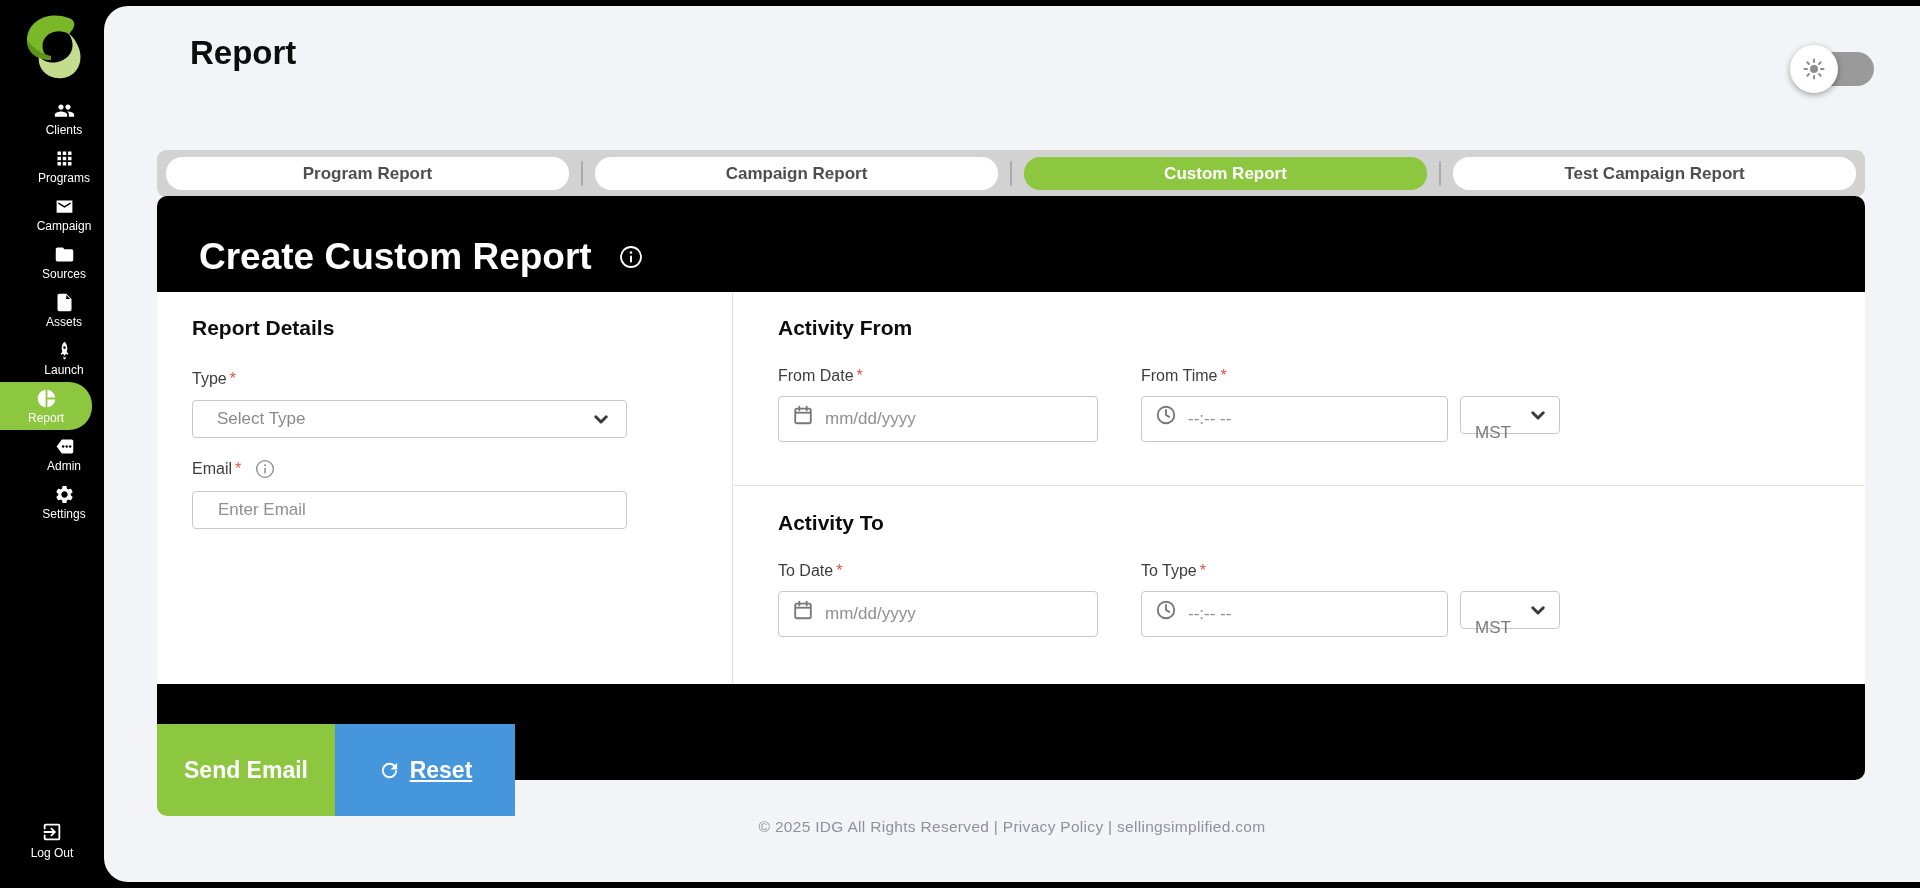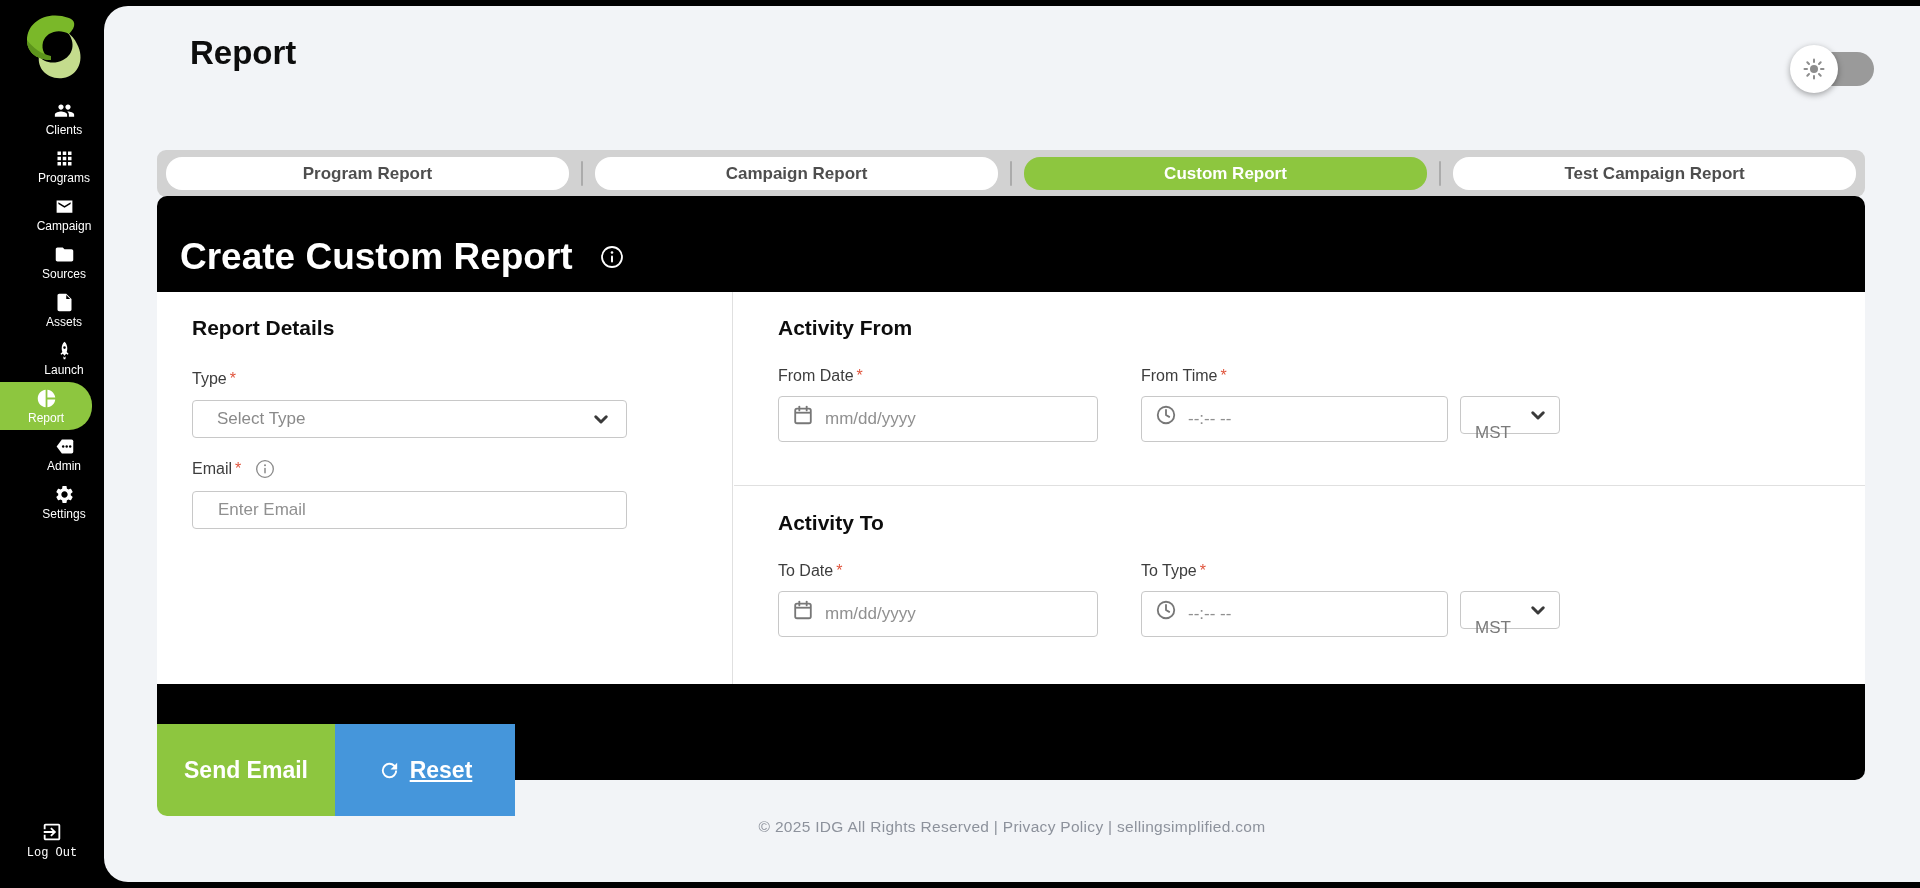--- a/index.html
+++ b/index.html
@@ -8,40 +8,40 @@
   
   .sidebar { position:absolute; left:0; top:0; width:104px; height:888px; background:#000; z-index:5; }
   .logo { position:absolute; left:17px; top:10px; width:70px; height:78px; }
   .nav { position:absolute; top:94px; left:0; width:128px; display:flex; flex-direction:column; }
   .nav-item { height:48px; display:flex; flex-direction:column; align-items:center; justify-content:center; color:#fff; cursor:pointer; }
   .nav-item .nav-label { font-size:12px; margin-top:2px; color:#fff; }
   .nav-item svg { width:21px; height:21px; }
   .nav-item.active { background:#8dc63f; width:92px; border-radius:0 23px 23px 0; }
   .logout-item { position:absolute; bottom:28px; left:0; width:104px; display:flex; flex-direction:column; align-items:center; color:#fff; cursor:pointer; }
   .logout-item svg { width:22px; height:22px; }
-  .logout-item .nav-label { font-size:12px; margin-top:3px;font-family:Liberation Mono, monospace; }
+  .logout-item .nav-label { font-size:12px; margin-top:3px; }
 
   
   .content { position:absolute; left:104px; top:6px; width:1816px; height:876px; background:#f2f4f7; border-radius:24px 0 0 24px; }
   .page-title { position:absolute; left:86px; top:28px; font-size:33px; font-weight:800; color:#0d0d0d; }
 
   
   .theme-toggle { position:absolute; left:1696px; top:46px; width:74px; height:34px; background:#9a9a9a; border-radius:17px; cursor:pointer; }
   .toggle-knob { position:absolute; left:-10px; top:-7px; width:48px; height:48px; background:#fff; border-radius:50%; box-shadow:0 2px 6px rgba(0,0,0,.35); display:flex; align-items:center; justify-content:center; }
   .toggle-knob svg { width:24px; height:24px; }
 
   
   .tabbar { position:absolute; left:53px; top:120px; width:1708px; height:47px; background:#d2d2d2; border-radius:9px; display:flex; align-items:stretch; padding:7px 9px;margin-top:24px; }
   .tab { flex:1; background:#fff; border-radius:16px; display:flex; align-items:center; justify-content:center; font-size:17px; font-weight:600; color:#4e4e4e; cursor:pointer; }
   .tab.active { background:#8dc63f; color:#fff; font-weight:700; }
   .tab-sep { width:2px; background:#ababab; margin:4px 12px; border-radius:1px; }
 
   
   .panel { position:absolute; left:53px; top:190px; width:1708px; height:584px; background:#000; border-radius:10px; }
-  .panel-header { height:121px; display:flex; align-items:center; padding-left:23px; }
+  .panel-header { height:121px; display:flex; align-items:center; padding-left:31px;margin-left:11px; }
   .panel-title { font-size:37px; font-weight:800; color:#fff; }
   .info-icon-lg { width:24px; height:24px; margin-left:27px; }
   .panel-body { position:absolute; top:96px; left:0; width:1708px; height:392px; background:#fff; }
   .col-left { position:absolute; left:0; top:0; width:576px; height:392px; border-right:1px solid #e0e0e0; }
   .col-right { position:absolute; left:577px; top:0; width:1131px; height:392px; }
 
   .section-heading { font-size:21px; font-weight:800; color:#0d0d0d; }
   .field-label { font-size:16px; color:#3d3d3d; }
   .req { color:#e0543c; margin-left:3px; }
 

